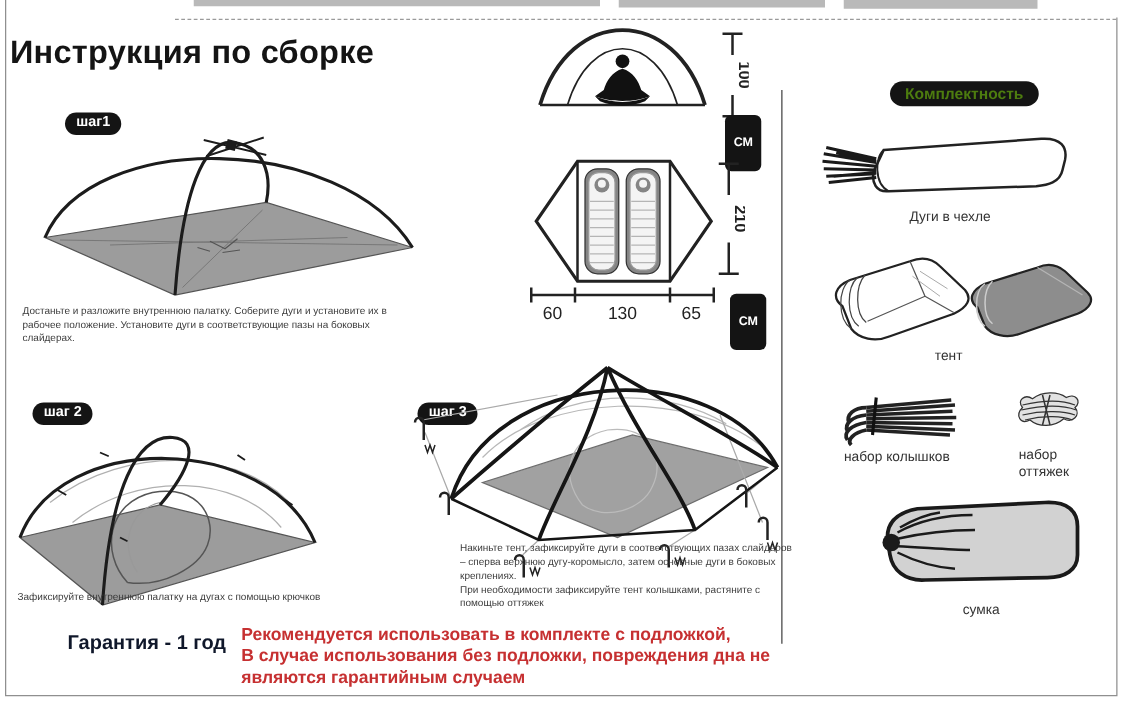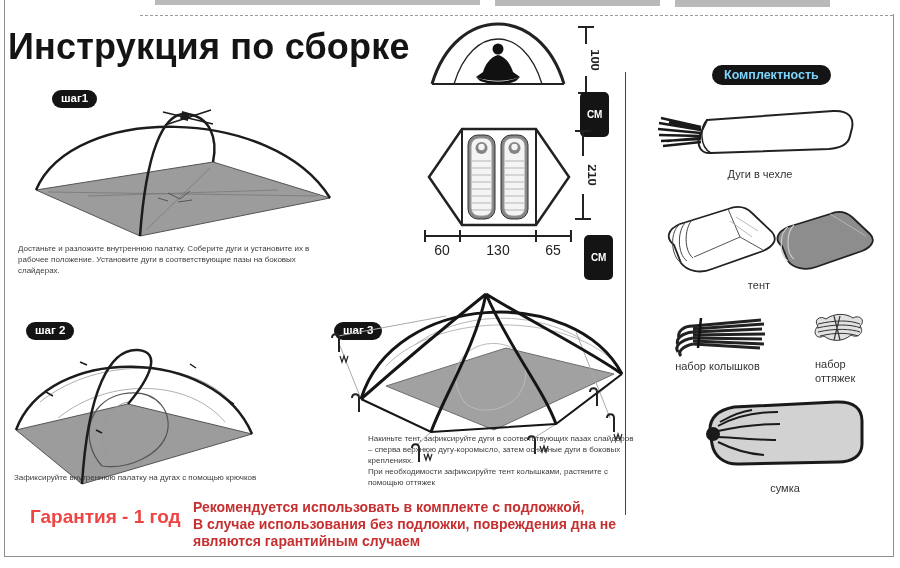--- a/index.html
+++ b/index.html
@@ -2,30 +2,30 @@
 <html><head>
 <meta charset="utf-8">
 <style>
   html,body{margin:0;padding:0;background:#e9e9e9;}
   #sheet{position:relative;width:900px;height:568px;background:#fff;overflow:hidden;
          font-family:"Liberation Sans", sans-serif;color:#333;}
   .abs{position:absolute;}
   .hairline{background:#8f8f8f;}
   .cutline{border-top:1px dashed #9a9a9a;height:0;}
   .topstrip{background:#b9b9b9;}
-  .title{font-size:36px;font-weight:700;color:#141414;letter-spacing:0.2px;}
+  .title{font-size:26px;font-weight:700;color:#141414;letter-spacing:0.2px;}
   .badge{display:inline-block;background:#141414;color:#fff;font-weight:700;
          font-size:11.5px;padding:2px 9px;border-radius:9px;line-height:1.2;}
-  .kitbadge{display:inline-block;background:#141414;color:#7dd3fc;font-weight:700;
+  .kitbadge{display:inline-block;background:#141414;color:#4d7c0f;font-weight:700;
             font-size:12.5px;padding:3px 12px;border-radius:12px;}
   .cmbadge{display:inline-block;background:#141414;color:#fff;font-weight:700;
            font-size:10px;padding:17px 7px;border-radius:5px;}
   .steptext{font-size:8px;line-height:1.4;color:#3c3c3c;}
   .kitlabel{font-size:11px;color:#333;line-height:1.25;}
-  .warranty{font-size:19px;font-weight:700;color:#ef4444;}
+  .warranty{font-size:16px;font-weight:700;color:#0f172a;margin-left:24px;}
   .warnline{font-size:14px;font-weight:700;color:#c63031;line-height:17px;white-space:nowrap;}
   svg{display:block;}
   svg text{font-family:"Liberation Sans", sans-serif;fill:#222;}
 </style>
 </head>
 <body>
 
 <div id="sheet">
 
   <div class="abs hairline" style="left:4px;top:0;width:1px;height:556px;"></div>

